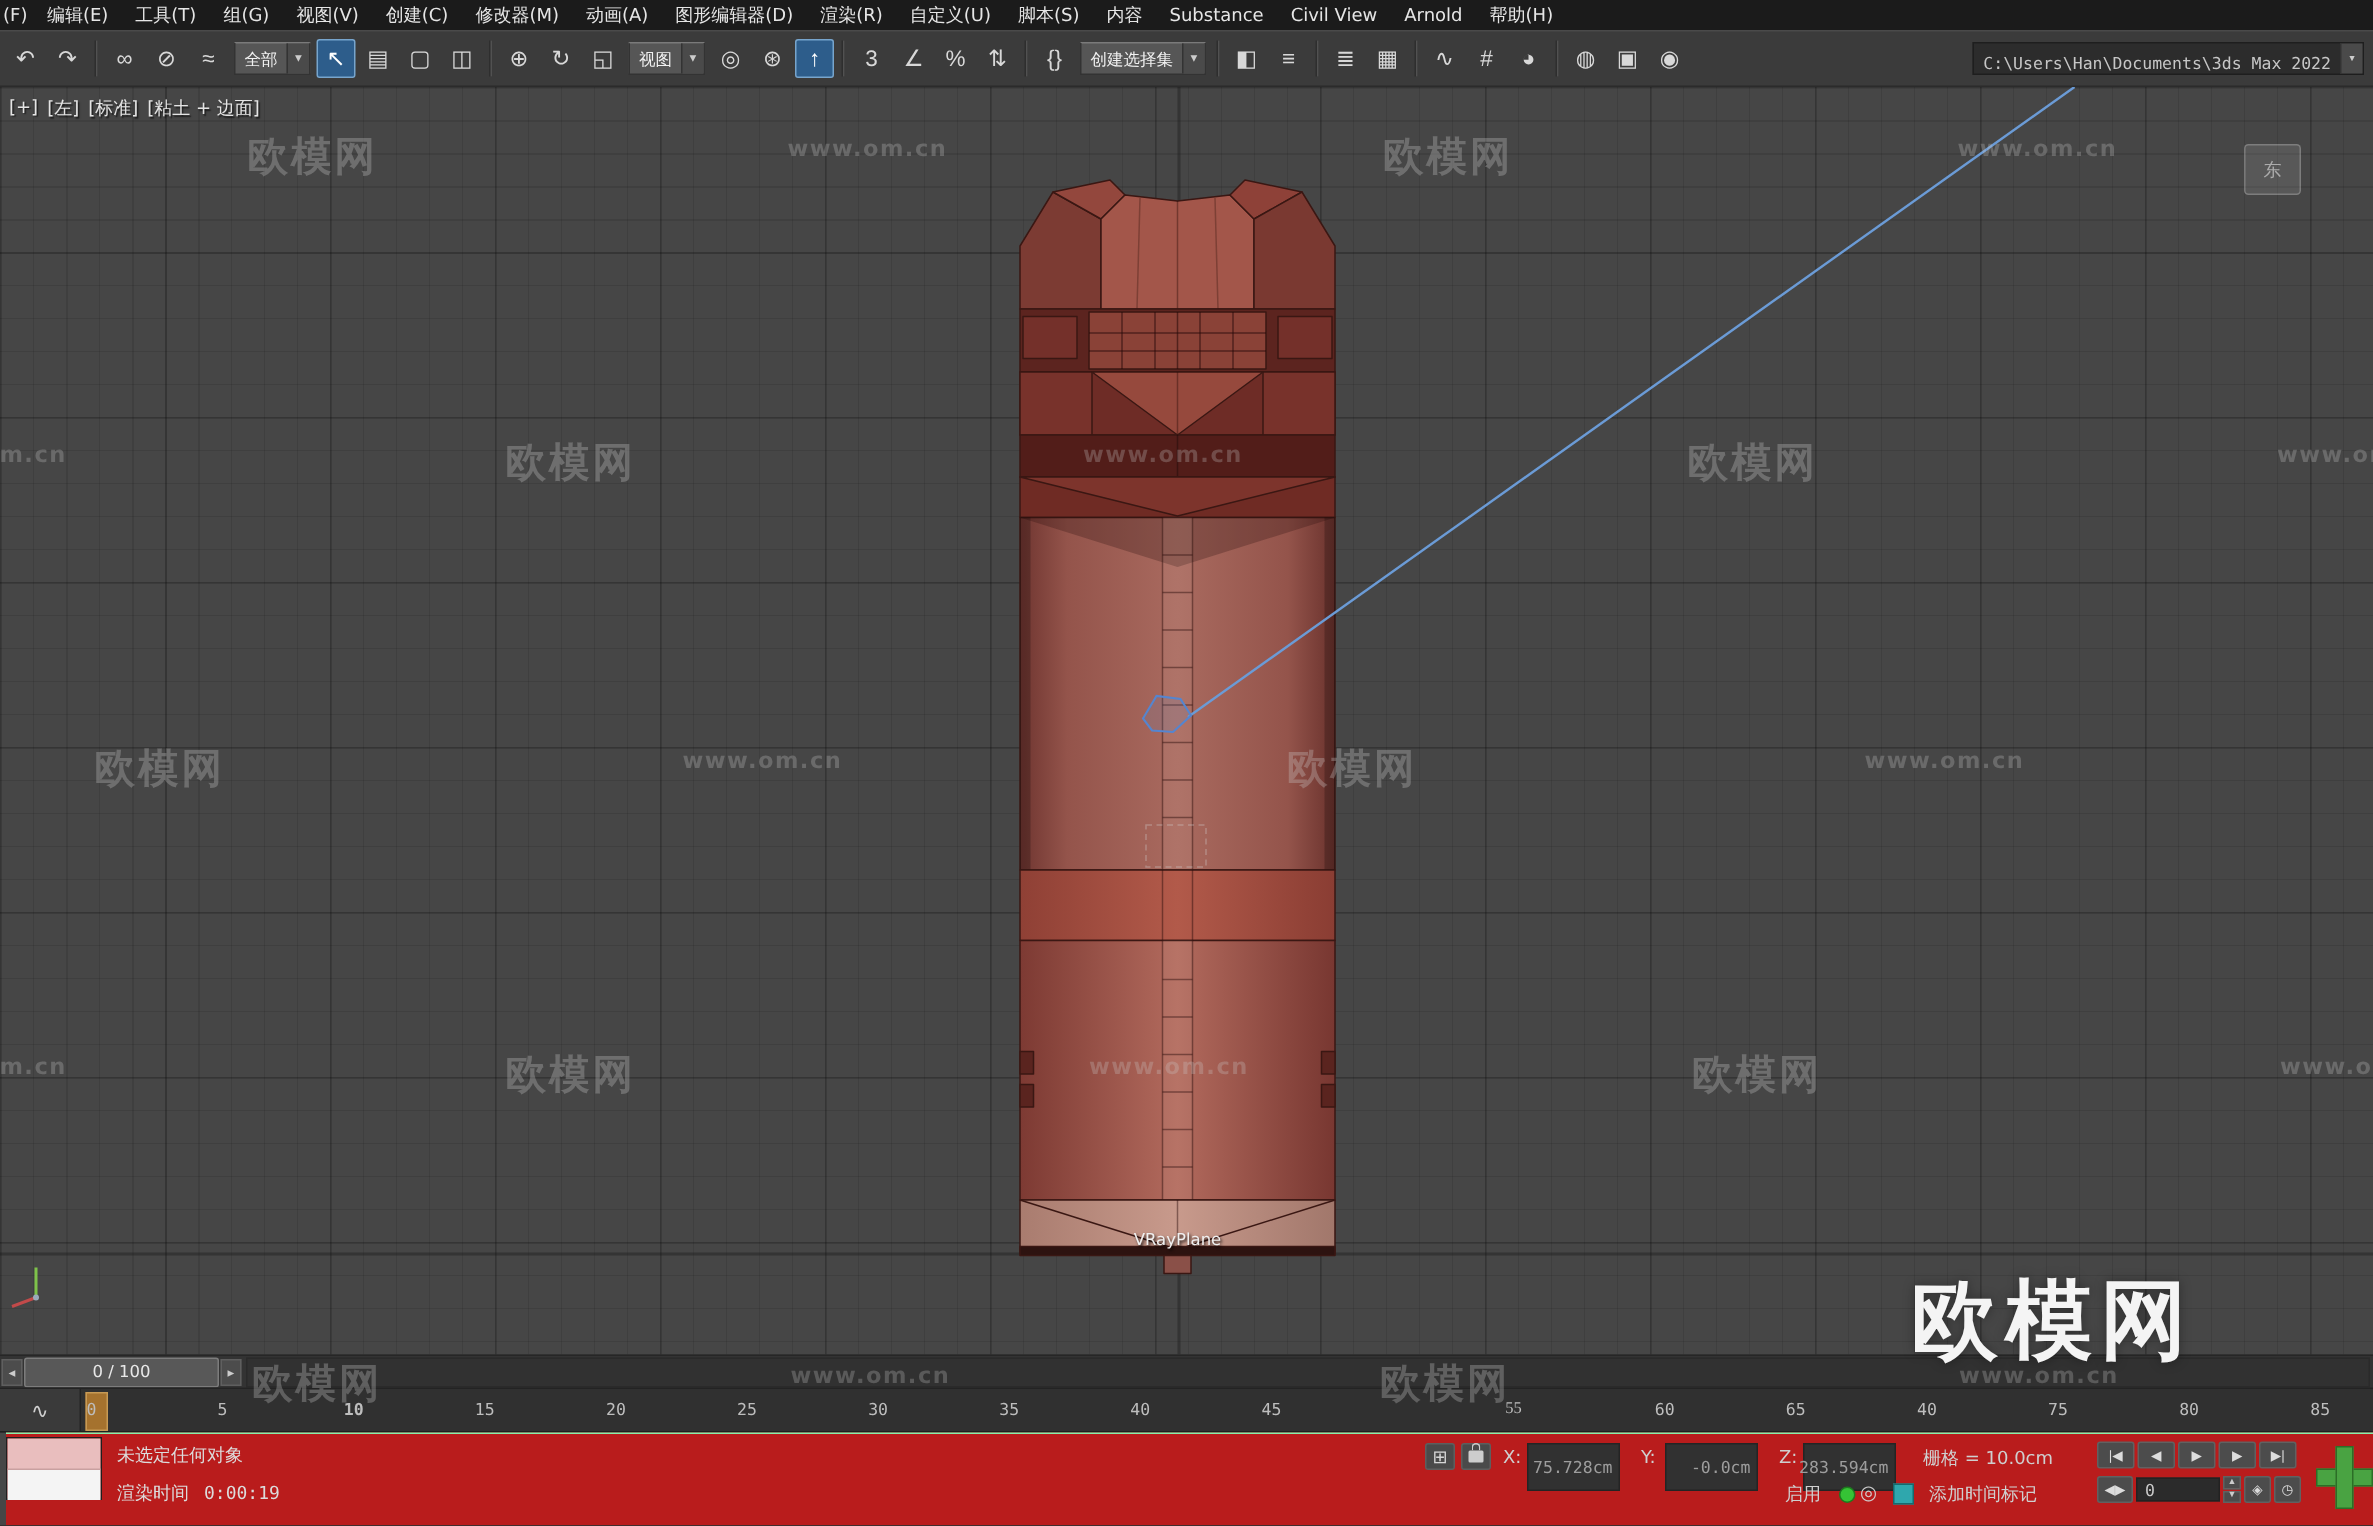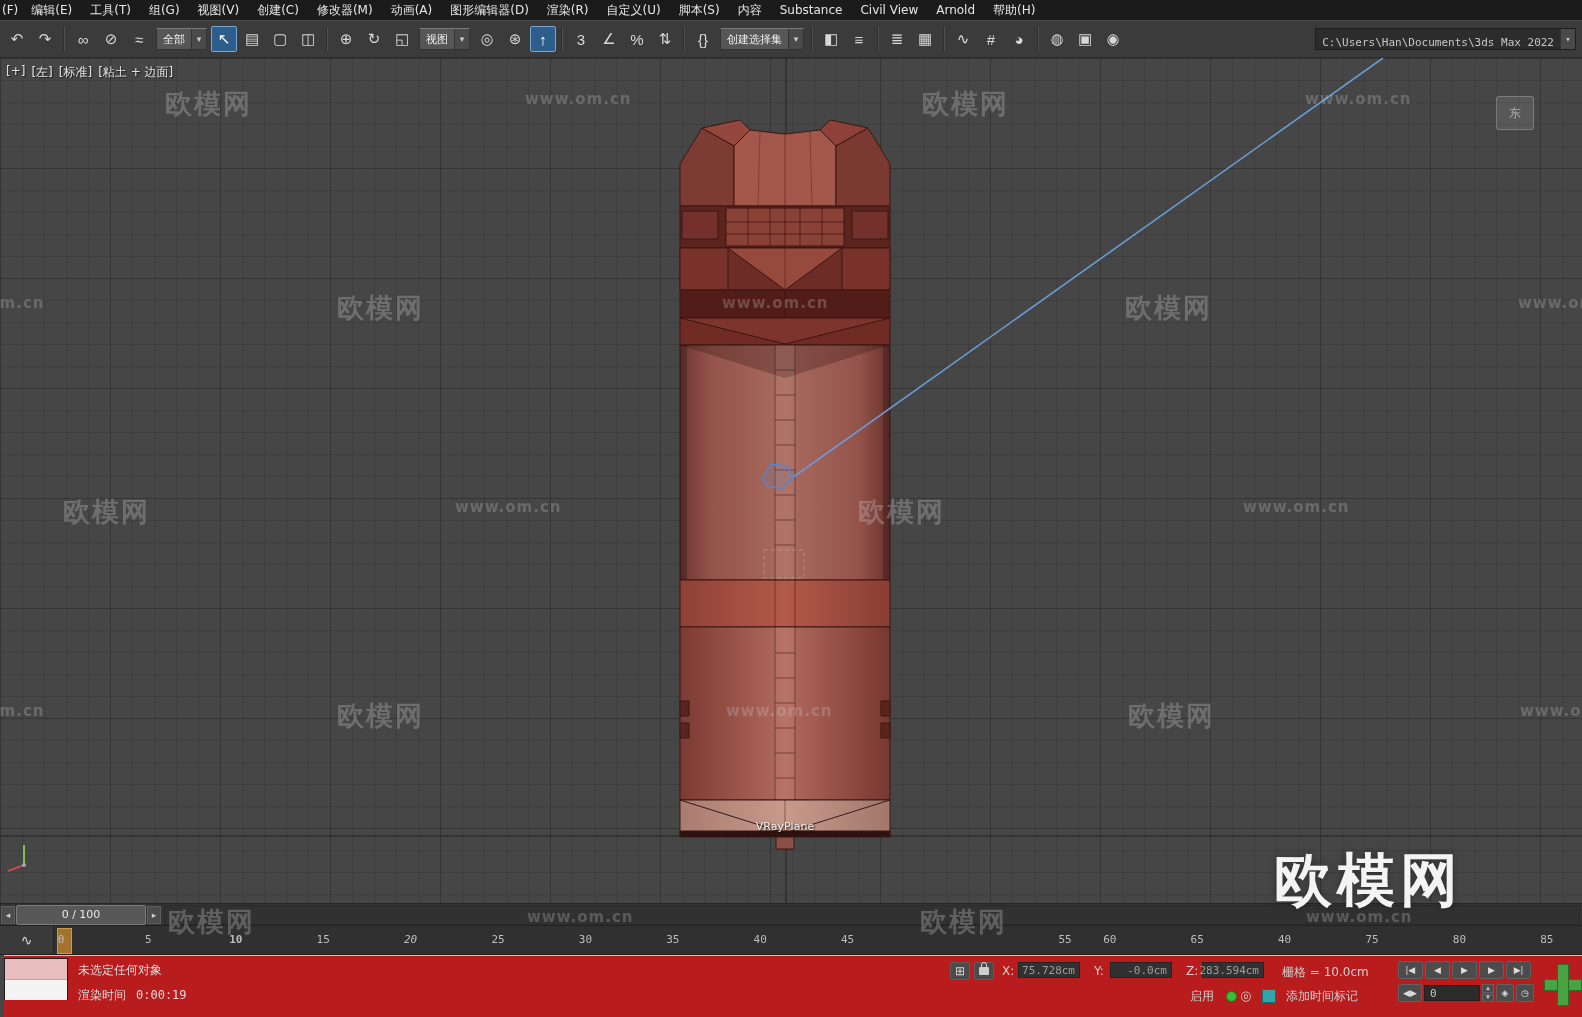--- a/index.html
+++ b/index.html
@@ -87,21 +87,21 @@
   .ml-white{height:20px;background:#f4f4f4}
   .prompt1{position:absolute;left:74px;top:6px;color:#dcdcdc}
   .prompt2{position:absolute;left:74px;top:31px;color:#dcdcdc}
   .prompt2 .rt-val{margin-left:10px;font-family:"DejaVu Sans Mono",monospace}
   .sb-icon{position:absolute;width:20px;height:18px;background:#4a4a4a;border:1px solid #5e5e5e;border-radius:2px;
            color:#d6d6d6;font-size:12px;display:flex;align-items:center;justify-content:center;padding:0}
   .lock{position:relative;width:10px;height:8px;background:#cdcdcd;border-radius:1px;display:inline-block}
   .lock::before{content:"";position:absolute;top:-5px;left:2px;width:6px;height:5px;border:1.5px solid #cdcdcd;
                 border-bottom:none;border-radius:3px 3px 0 0;box-sizing:border-box}
   .sb-label{position:absolute;color:#cfcfcf}
-  .sb-field{position:absolute;height:16px;background:#313131;border:1px solid #242424;color:#9d9d9d;font-size:11px;
+  .sb-field{position:absolute;height:32px;background:#313131;border:1px solid #242424;color:#9d9d9d;font-size:11px;
             font-family:"DejaVu Sans Mono",monospace;display:flex;align-items:center;justify-content:flex-end;
             padding:0 4px;box-sizing:border-box}
   .dot{position:absolute;width:9px;height:9px;border-radius:50%;background:#35c335;border:1px solid #1e7a1e}
   .circ{position:absolute;color:#cfcfcf;font-size:13px;line-height:13px}
   .cube{position:absolute;width:12px;height:12px;background:#2fa7ad;border:1px solid #156a6e}
   #pb1{position:absolute;left:1394px;top:5px;display:flex;gap:2px}
   #pb2{position:absolute;left:1394px;top:28px;display:flex;gap:2px;align-items:center}
   .pb-btn{width:25px;height:18px;background:#4c4c4c;border:1px solid #616161;border-radius:2px;color:#dcdcdc;
           font-size:9px;display:flex;align-items:center;justify-content:center;flex:none;padding:0;white-space:nowrap}
   .frame-field{width:56px;height:16px;background:#2b2b2b;border:1px solid #222;color:#c8c8c8;font-size:11px;
@@ -431,28 +431,28 @@
   <div class="trackbar">
     <button class="tb-curve-btn">
       <span>∿</span>
     </button>
     <div class="ruler" id="ruler">
       <div class="frame-marker"></div>
     <span class="tick" style="left: 7px;">0</span>
         <span class="tick" style="left: 94.4px;">5</span>
         <span class="tick" style="left: 181.8px; font-weight: bold;">10</span>
         <span class="tick" style="left: 269.2px;">15</span>
-        <span class="tick" style="left: 356.6px; font-style: italic;">20</span>
+        <span class="tick" style="left: 356.6px;">20</span>
         <span class="tick" style="left: 444px;">25</span>
         <span class="tick" style="left: 531.4px;">30</span>
         <span class="tick" style="left: 618.8px;">35</span>
         <span class="tick" style="left: 706.2px;">40</span>
         <span class="tick" style="left: 793.6px;">45</span>
         <span class="tick" style="left: 881px; margin-top: 45px;">50</span>
-        <span class="tick" style="left: 1011px;">55</span>
+        <span class="tick" style="left: 955px; font-family: Liberation Serif, serif;">55</span>
         <span class="tick" style="left: 1055.8px;">60</span>
         <span class="tick" style="left: 1143.2px;">65</span>
         <span class="tick" style="left: 1230.6px;">40</span>
         <span class="tick" style="left: 1318px;">75</span>
         <span class="tick" style="left: 1405.4px;">80</span>
         <span class="tick" style="left: 1492.8px;">85</span>
       </div>
   </div>
 
   <div class="statusbar">

